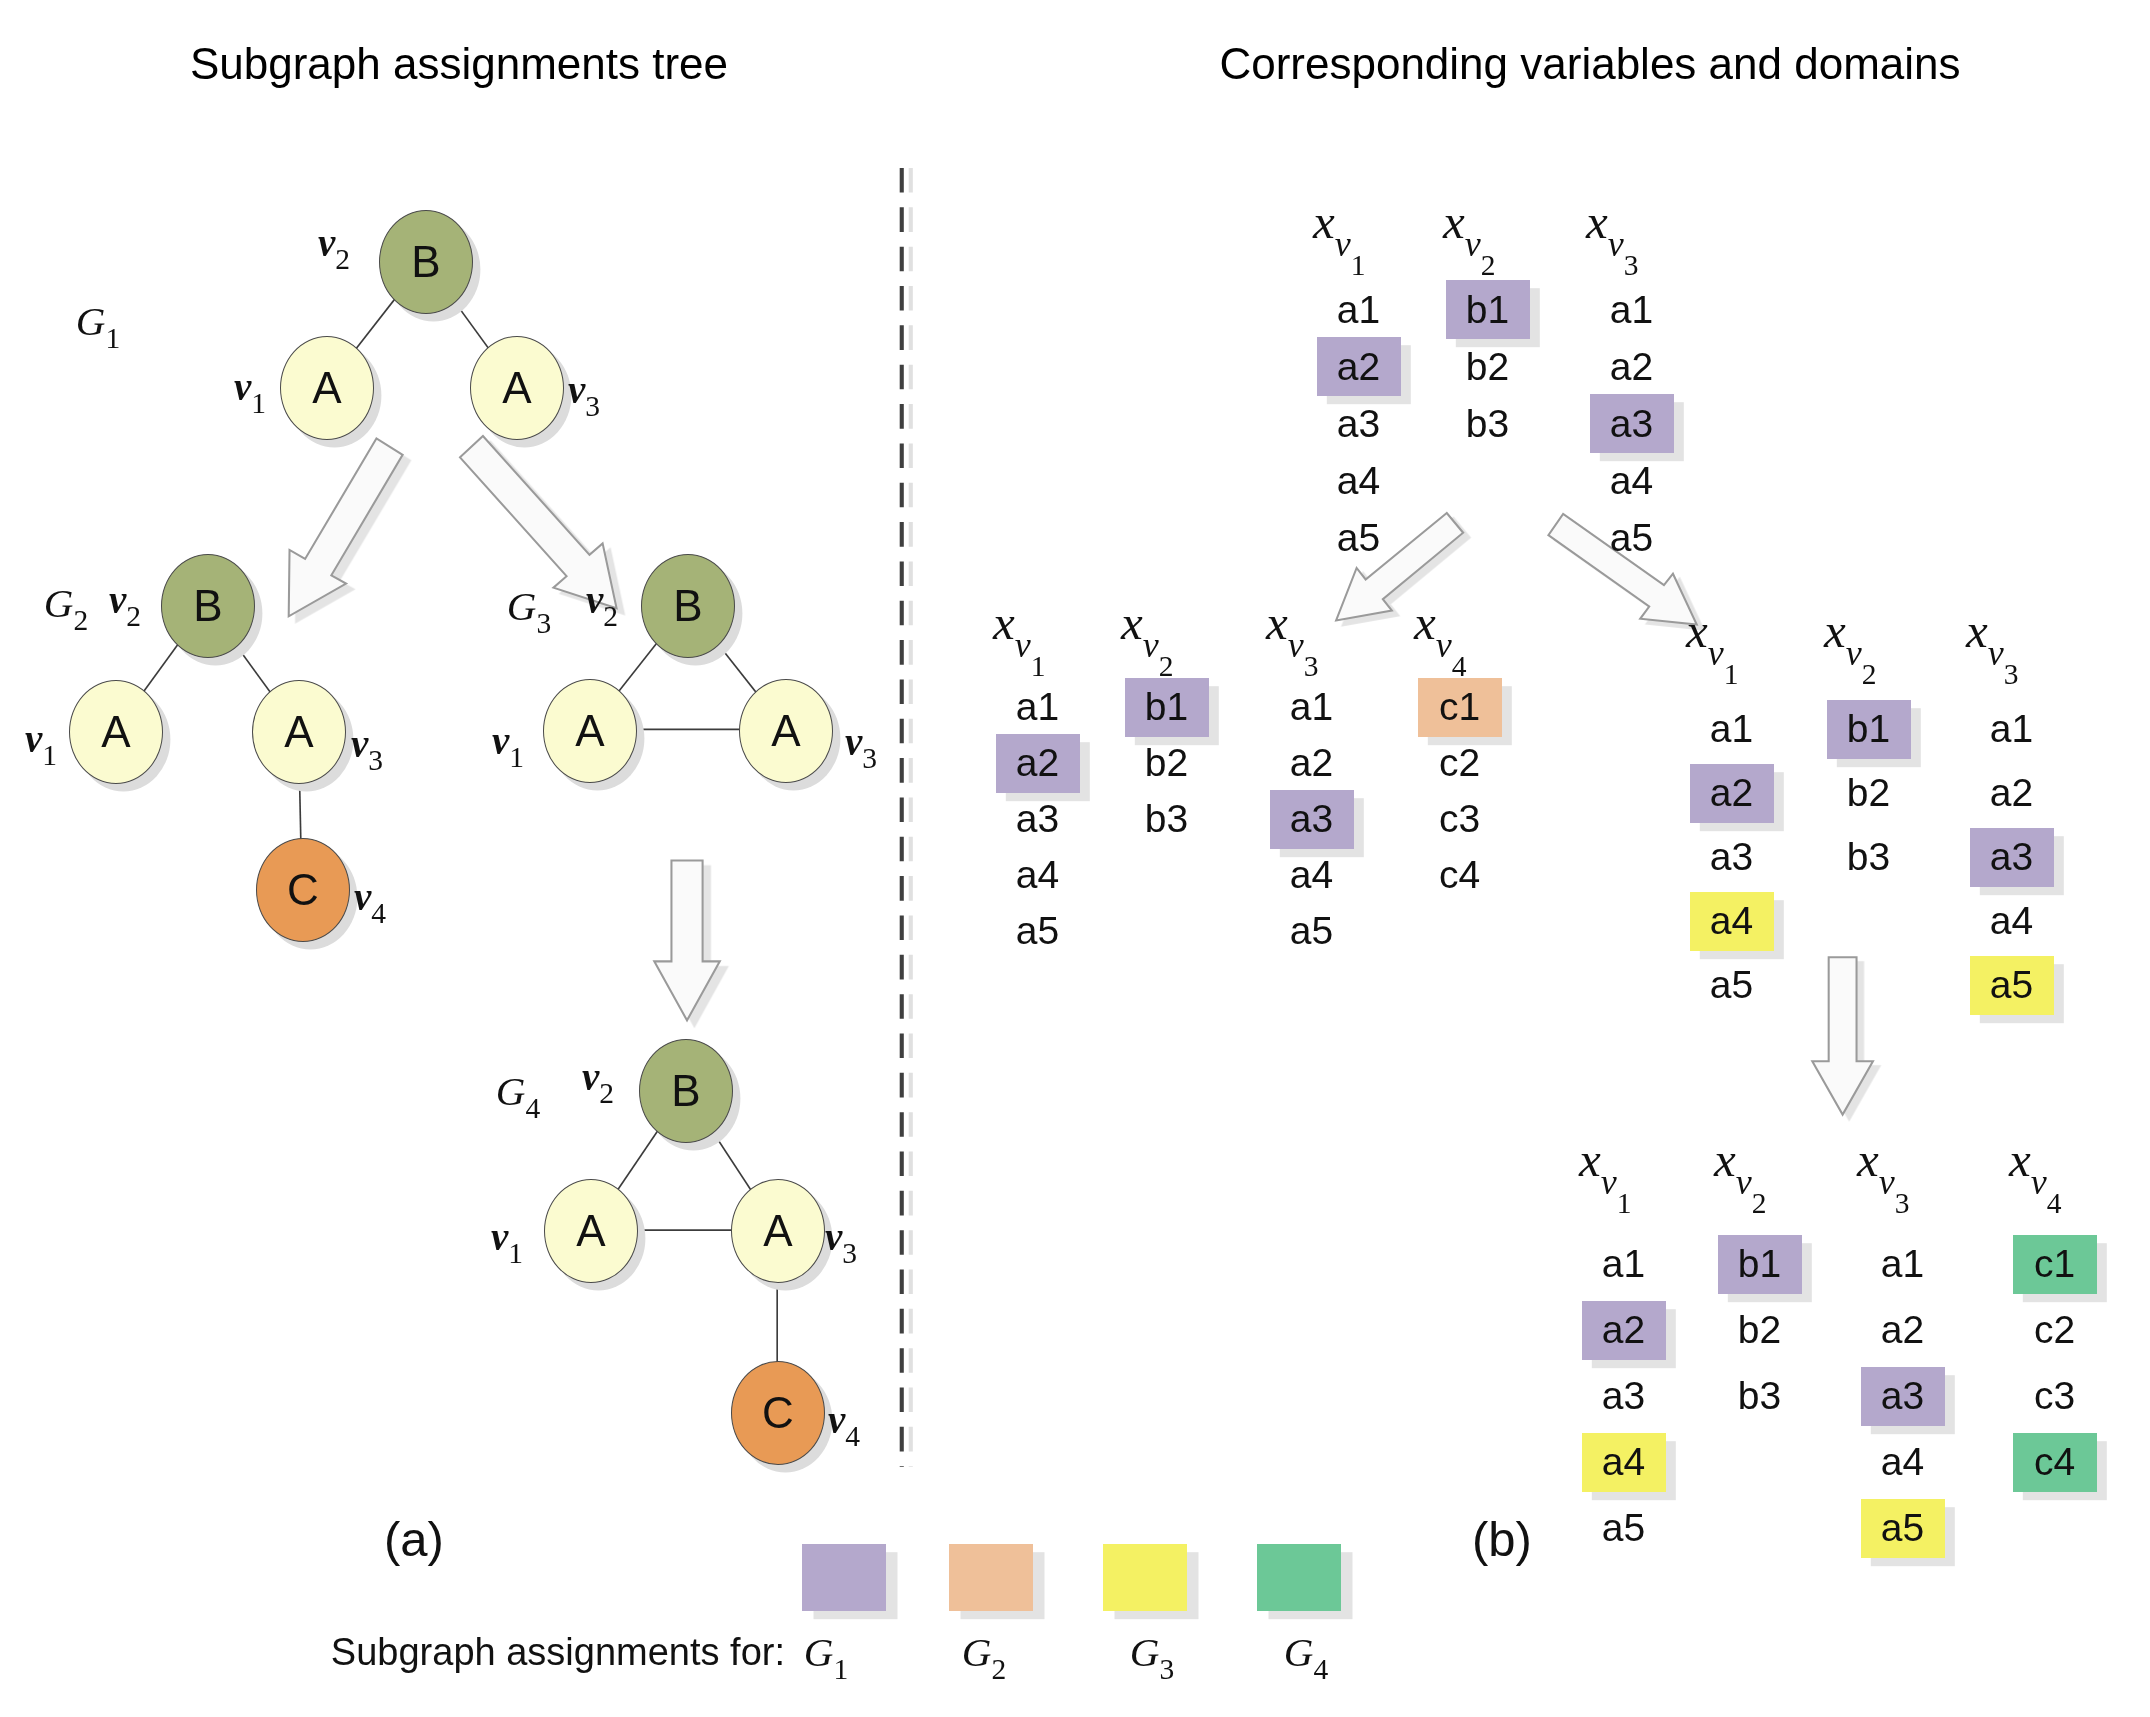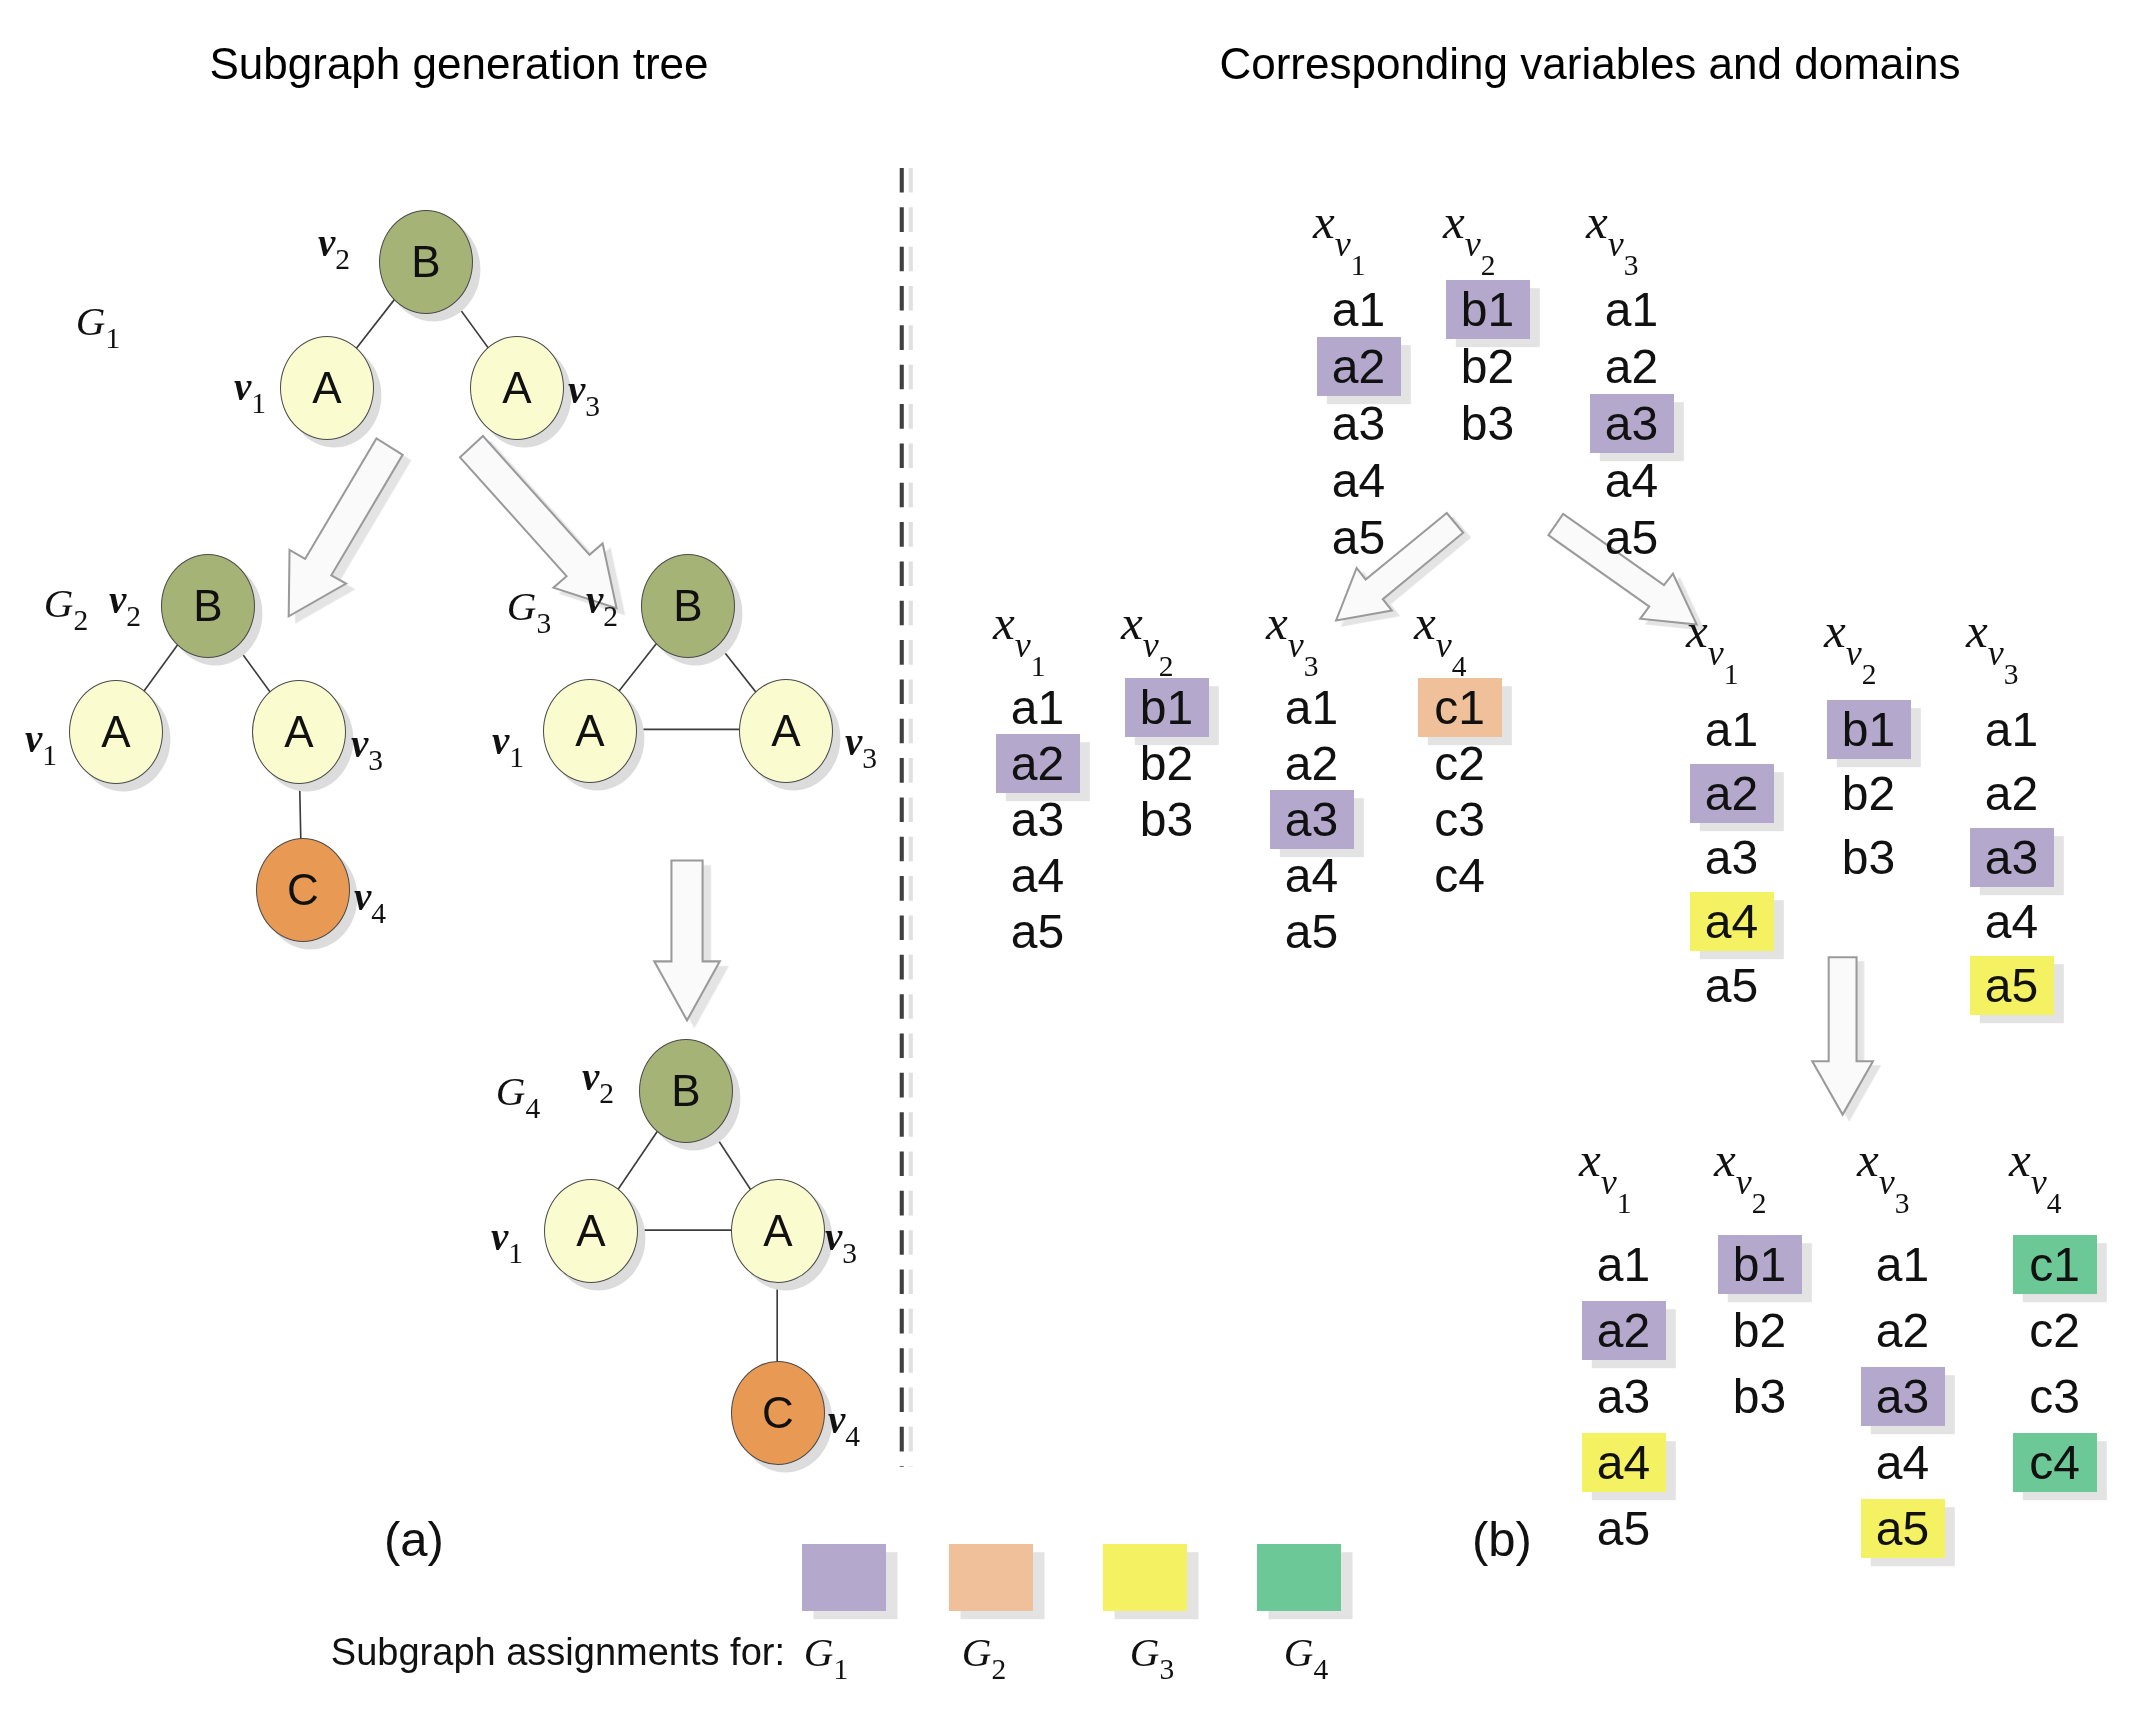--- a/index.html
+++ b/index.html
@@ -21,21 +21,21 @@
   .vlab .base{font-size:39px;font-weight:bold;}
   
   .xhdr{font-family:"Liberation Serif", serif;font-style:italic;white-space:nowrap;}
   .xhdr .hx{font-size:49px;}
   .xhdr .hv{font-size:36px;vertical-align:-0.5em;}
   .xhdr .hn{font-size:29.5px;vertical-align:-1.25em;font-style:normal;}
   
   .col{width:115px;display:flex;flex-direction:column;align-items:center;}
   .col .row{display:flex;align-items:center;justify-content:center;width:115px;}
   .rh70 .row{height:57px;} .rh68 .row{height:56px;} .rh78 .row{height:64px;} .rh80 .row{height:66px;}
-  .val{font-size:48px;display:flex;align-items:center;justify-content:center;min-width:33px;}
+  .val{font-size:39px;display:flex;align-items:center;justify-content:center;min-width:33px;}
   .val.hl{width:84px;height:59px;box-shadow:9.8px 8.2px 0 #e3e3e3;}
   
   .swatch{width:84px;height:67px;box-shadow:11.5px 8.2px 0 #e3e3e3;}
   .legend-caption{font-size:38px;text-align:right;width:492px;}
 </style>
 </head>
 <body>
 
 <svg id="bg" width="2151" height="1717" viewBox="0 0 2624 2095">
   <g stroke="#3c3c3c" stroke-width="2">
@@ -59,21 +59,21 @@
   <g fill="#fafafa" stroke="#9a9a9a" stroke-width="2.5">
     <polygon points="459,535 372,682 353,671 352,752 422,712 404,702 491,555" style="filter:drop-shadow(9px 7px 0 #e4e4e4)"></polygon>
     <polygon points="561,558 691,703 675,717 752,742 735,663 719,677 589,532" style="filter:drop-shadow(9px 7px 0 #e4e4e4)"></polygon>
     <polygon points="819,1050 819,1173 798,1173 838,1245 878,1173 857,1173 857,1050" style="filter:drop-shadow(9px 7px 0 #e4e4e4)"></polygon>
     <polygon points="1765,626 1666,707 1655,693 1630,757 1698,745 1687,731 1785,650" style="filter:drop-shadow(8px 6px 0 #e4e4e4)"></polygon>
     <polygon points="1889,653 2012,740 2001,755 2070,762 2041,700 2030,714 1907,627" style="filter:drop-shadow(8px 6px 0 #e4e4e4)"></polygon>
     <polygon points="2231,1168 2231,1295 2211,1295 2248,1360 2285,1295 2265,1295 2265,1168" style="filter:drop-shadow(8px 6px 0 #e4e4e4)"></polygon>
   </g>
 </svg>
 
-<div class="abs title" style="left:131px;top:39px;width:656px">Subgraph generation tree</div>
+<div class="abs title" style="left:131px;top:39px;width:656px">Subgraph assignments tree</div>
 
 <div class="abs glab" style="left:98px;top:326px"><span class="base">G</span><span class="sub">1</span></div>
 <div class="abs node" style="left: 379px; top: 210px; background: rgb(165, 179, 119);">
     <span>B</span>
   </div>
 <div class="abs node" style="left: 280px; top: 336px; background: rgb(251, 251, 208);">
     <span>A</span>
   </div>
 <div class="abs node" style="left: 470px; top: 336px; background: rgb(251, 251, 208);">
     <span>A</span>

